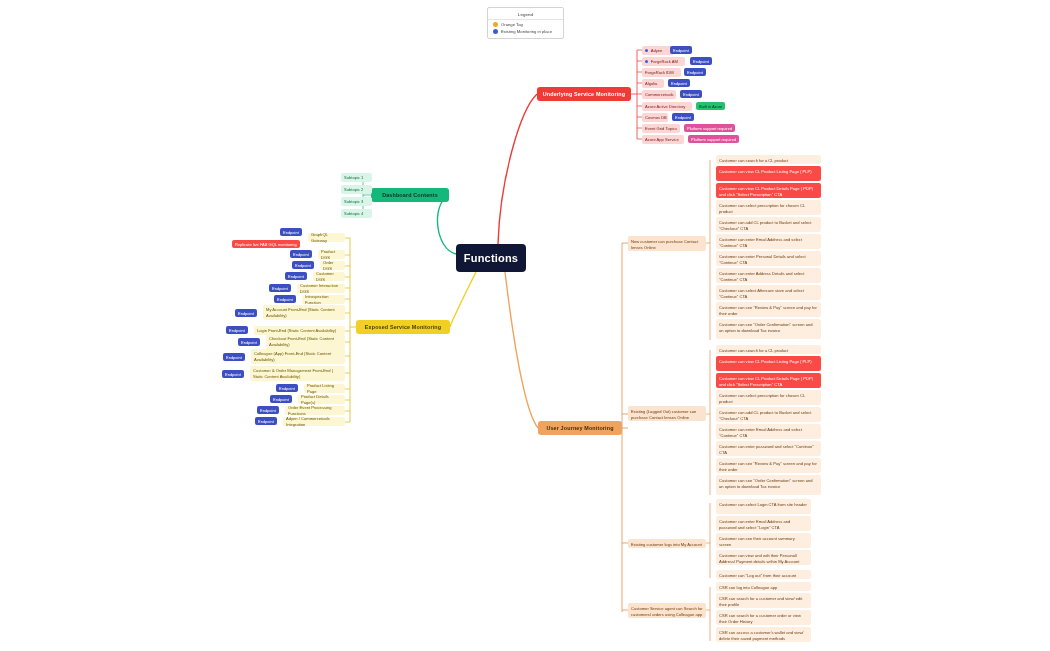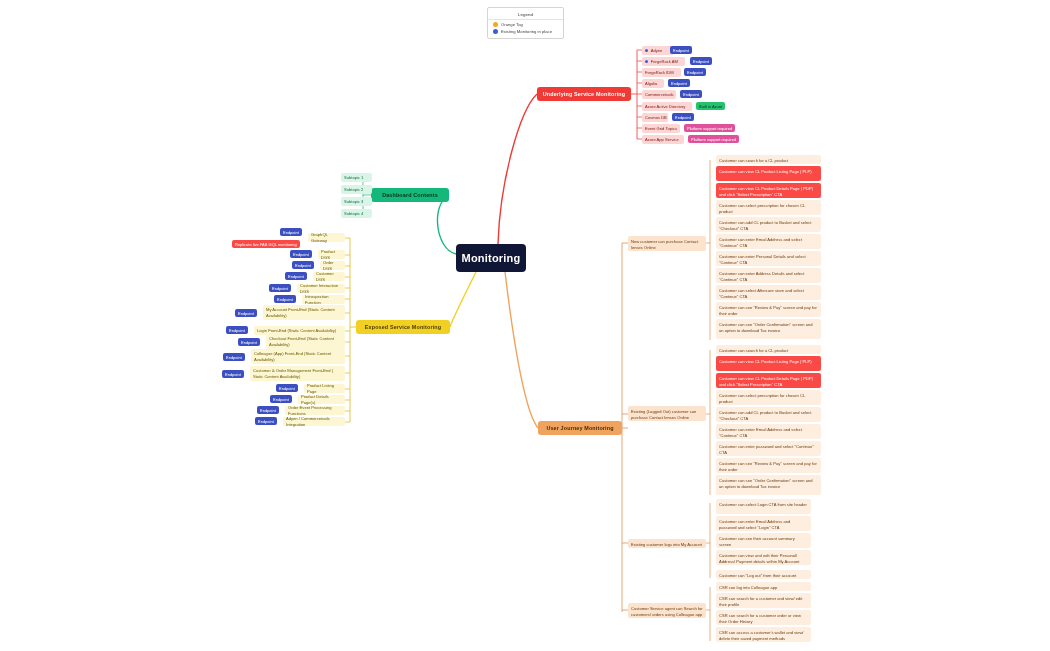--- a/index.html
+++ b/index.html
@@ -145,21 +145,21 @@
       <span class="legend-dot" style="background:#f5a623"></span>
       <span class="legend-label">Orange Tag</span>
     </div>
     <div class="legend-row">
       <span class="legend-dot" style="background:#3b5bdb"></span>
       <span class="legend-label">Existing Monitoring in place</span>
     </div>
   </div>
 
   <div class="node center-node">
-    <span>Monitoring</span>
+    <span>Functions</span>
   </div>
 
   <div class="node branch branch-green">
     <span>Dashboard Contents</span>
   </div>
   <div class="node sub" style="left:341px;top:173px">
     <span>Subtopic 1</span>
   </div>
   <div class="node sub" style="left:341px;top:185px">
     <span>Subtopic 2</span>

